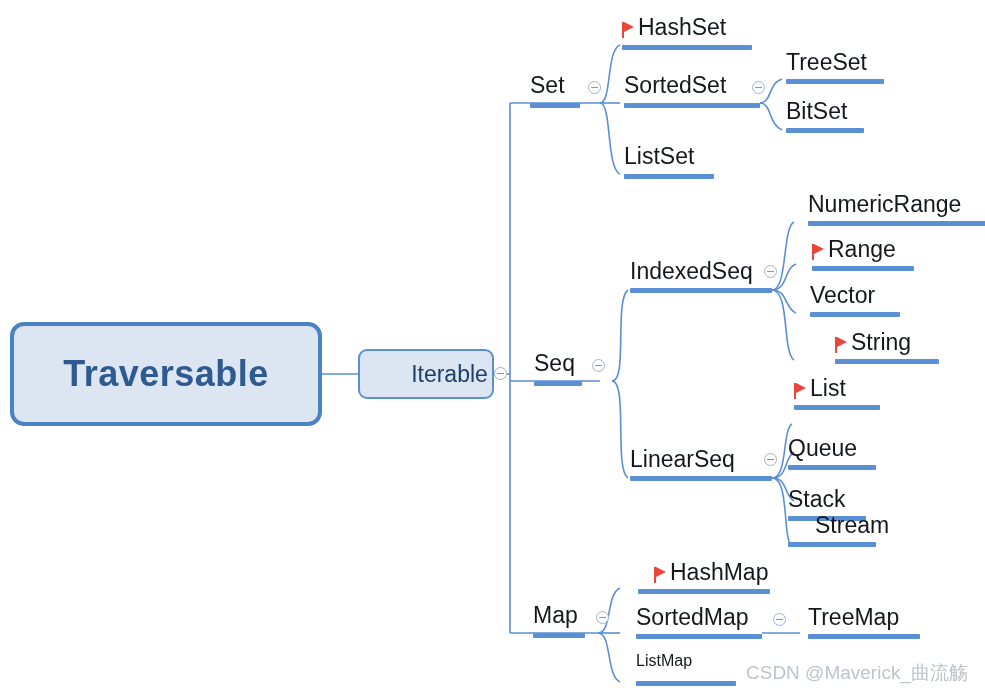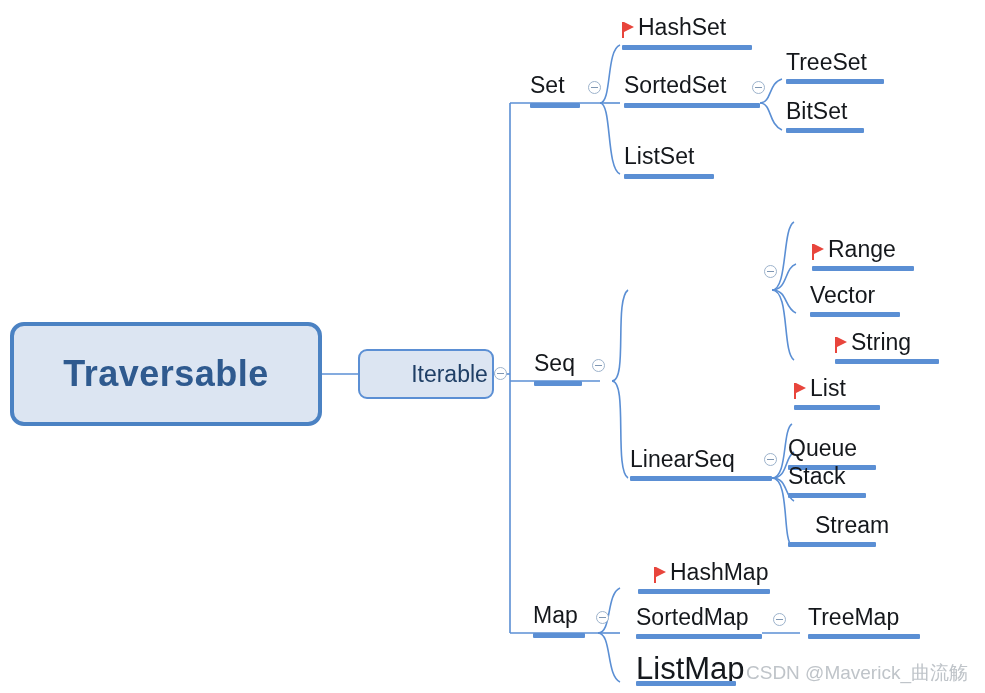--- a/index.html
+++ b/index.html
@@ -221,28 +221,36 @@
   <div class="node" style="left:786px; top:51px; font-size:23px;">
     <span class="label">TreeSet</span>
     <span class="bar" style="top:28px; width:98px;"></span>
   </div>
 
   <div class="node" style="left:786px; top:100px; font-size:23px;">
     <span class="label">BitSet</span>
     <span class="bar" style="top:28px; width:78px;"></span>
   </div>
 
+  <div class="node" style="left:630px; top:260px; font-size:23px;">
+    <span class="label">IndexedSeq</span>
+    <span class="bar" style="top:28px; width:142px;"></span>
+  </div>
   <div class="collapse-toggle" style="left:764px; top:265px;"></div>
 
   <div class="node" style="left:630px; top:448px; font-size:23px;">
     <span class="label">LinearSeq</span>
     <span class="bar" style="top:28px; width:142px;"></span>
   </div>
   <div class="collapse-toggle" style="left:764px; top:453px;"></div>
 
+  <div class="node" style="left:808px; top:193px; font-size:23px;">
+    <span class="label">NumericRange</span>
+    <span class="bar" style="top:28px; width:178px;"></span>
+  </div>
 
   <div class="node" style="left:812px; top:238px; font-size:23px;">
     <span class="flag"><span class="pole"></span><span class="cloth"></span></span><span class="label">Range</span>
     <span class="bar" style="top:28px; width:102px;"></span>
   </div>
 
   <div class="node" style="left:810px; top:284px; font-size:23px;">
     <span class="label">Vector</span>
     <span class="bar" style="top:28px; width:90px;"></span>
   </div>
@@ -255,42 +263,42 @@
   <div class="node" style="left:794px; top:377px; font-size:23px;">
     <span class="flag"><span class="pole"></span><span class="cloth"></span></span><span class="label">List</span>
     <span class="bar" style="top:28px; width:86px;"></span>
   </div>
 
   <div class="node" style="left:788px; top:421px; font-size:23px;margin-top:16px;">
     <span class="label">Queue</span>
     <span class="bar" style="top:28px; width:88px;"></span>
   </div>
 
-  <div class="node" style="left:788px; top:465px; font-size:23px;">
+  <div class="node" style="left:788px; top:488px; font-size:23px;">
     <span class="label">Stack</span>
     <span class="bar" style="top:28px; width:78px;"></span>
   </div>
 
   <div class="node" style="left:788px; top:514px; font-size:23px;padding-left:27px;">
     <span class="label">Stream</span>
     <span class="bar" style="top:28px; width:88px;"></span>
   </div>
 
   <div class="node" style="left:638px; top:561px; font-size:23px;padding-left:16px;">
     <span class="flag"><span class="pole"></span><span class="cloth"></span></span><span class="label">HashMap</span>
     <span class="bar" style="top:28px; width:132px;"></span>
   </div>
 
   <div class="node" style="left:636px; top:606px; font-size:23px;">
     <span class="label">SortedMap</span>
     <span class="bar" style="top:28px; width:126px;"></span>
   </div>
   <div class="collapse-toggle" style="left:773px; top:613px;"></div>
 
-  <div class="node" style="left:636px; top:653px; font-size:31px;text-align:center;">
+  <div class="node" style="left:636px; top:653px; font-size:16px;text-align:center;">
     <span class="label">ListMap</span>
     <span class="bar" style="top:28px; width:100px;"></span>
   </div>
 
   <div class="node" style="left:808px; top:606px; font-size:23px;">
     <span class="label">TreeMap</span>
     <span class="bar" style="top:28px; width:112px;"></span>
   </div>
 
   <div class="watermark" style="left:746px; top:660px; font-size:19px;">CSDN @Maverick_曲流觞</div>

